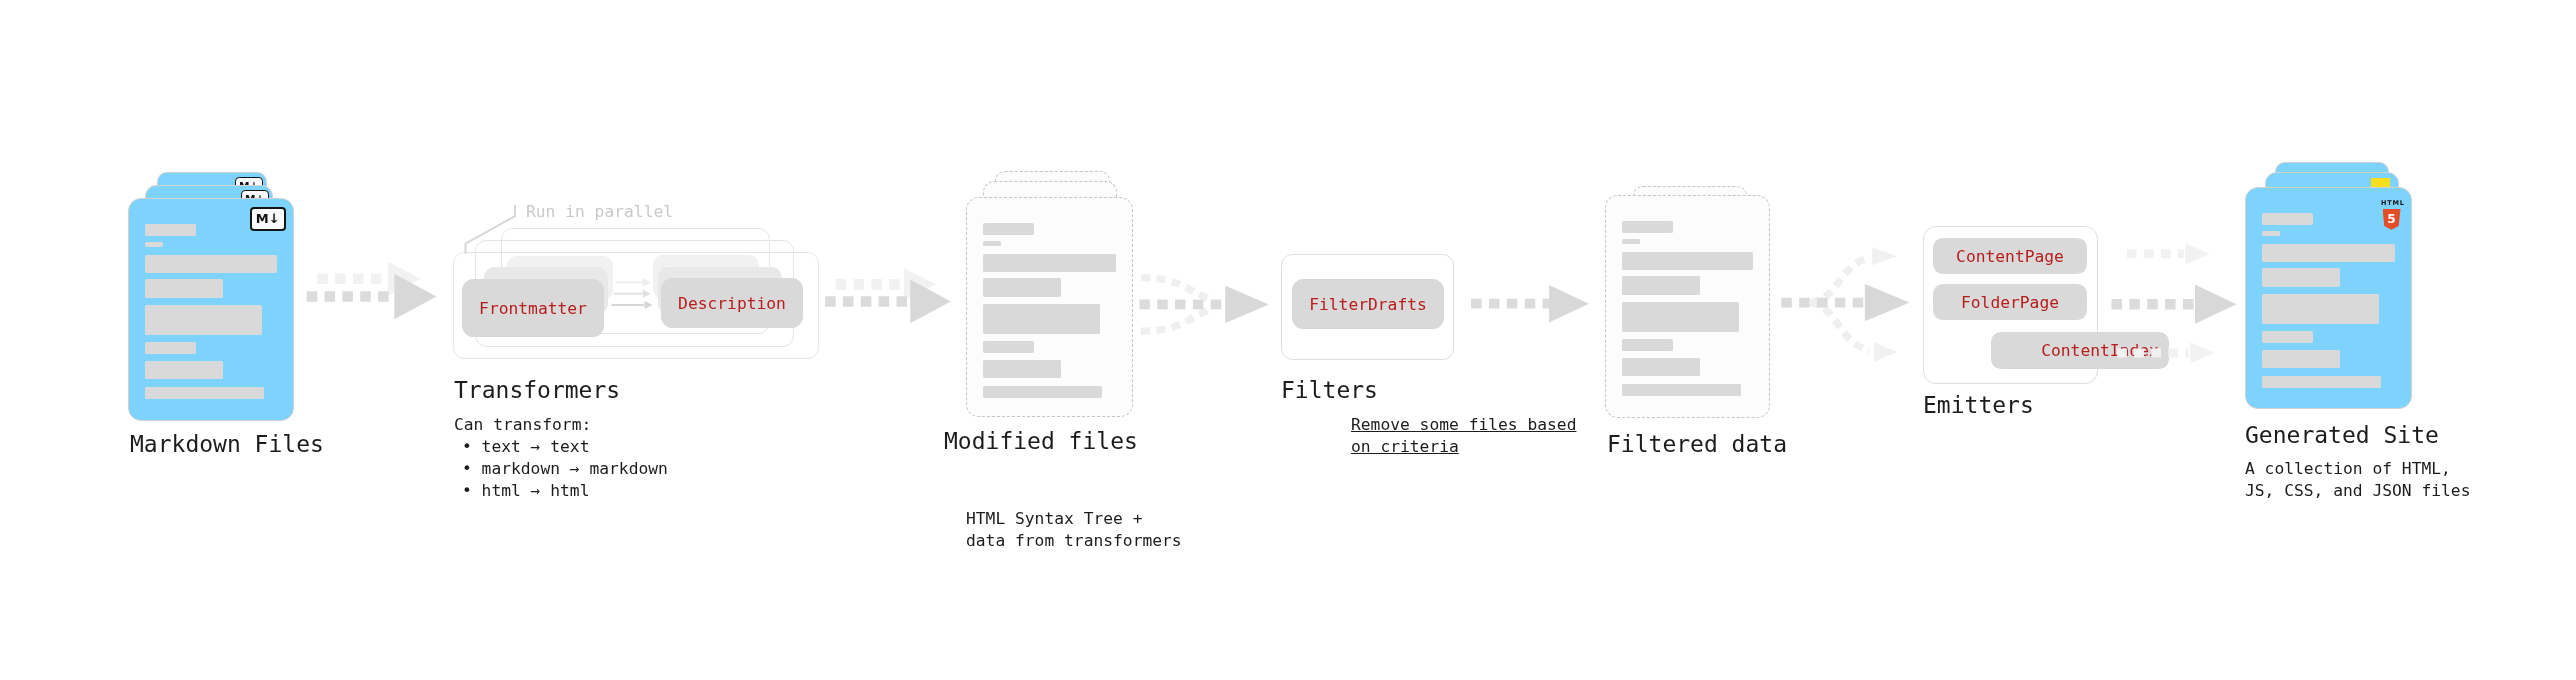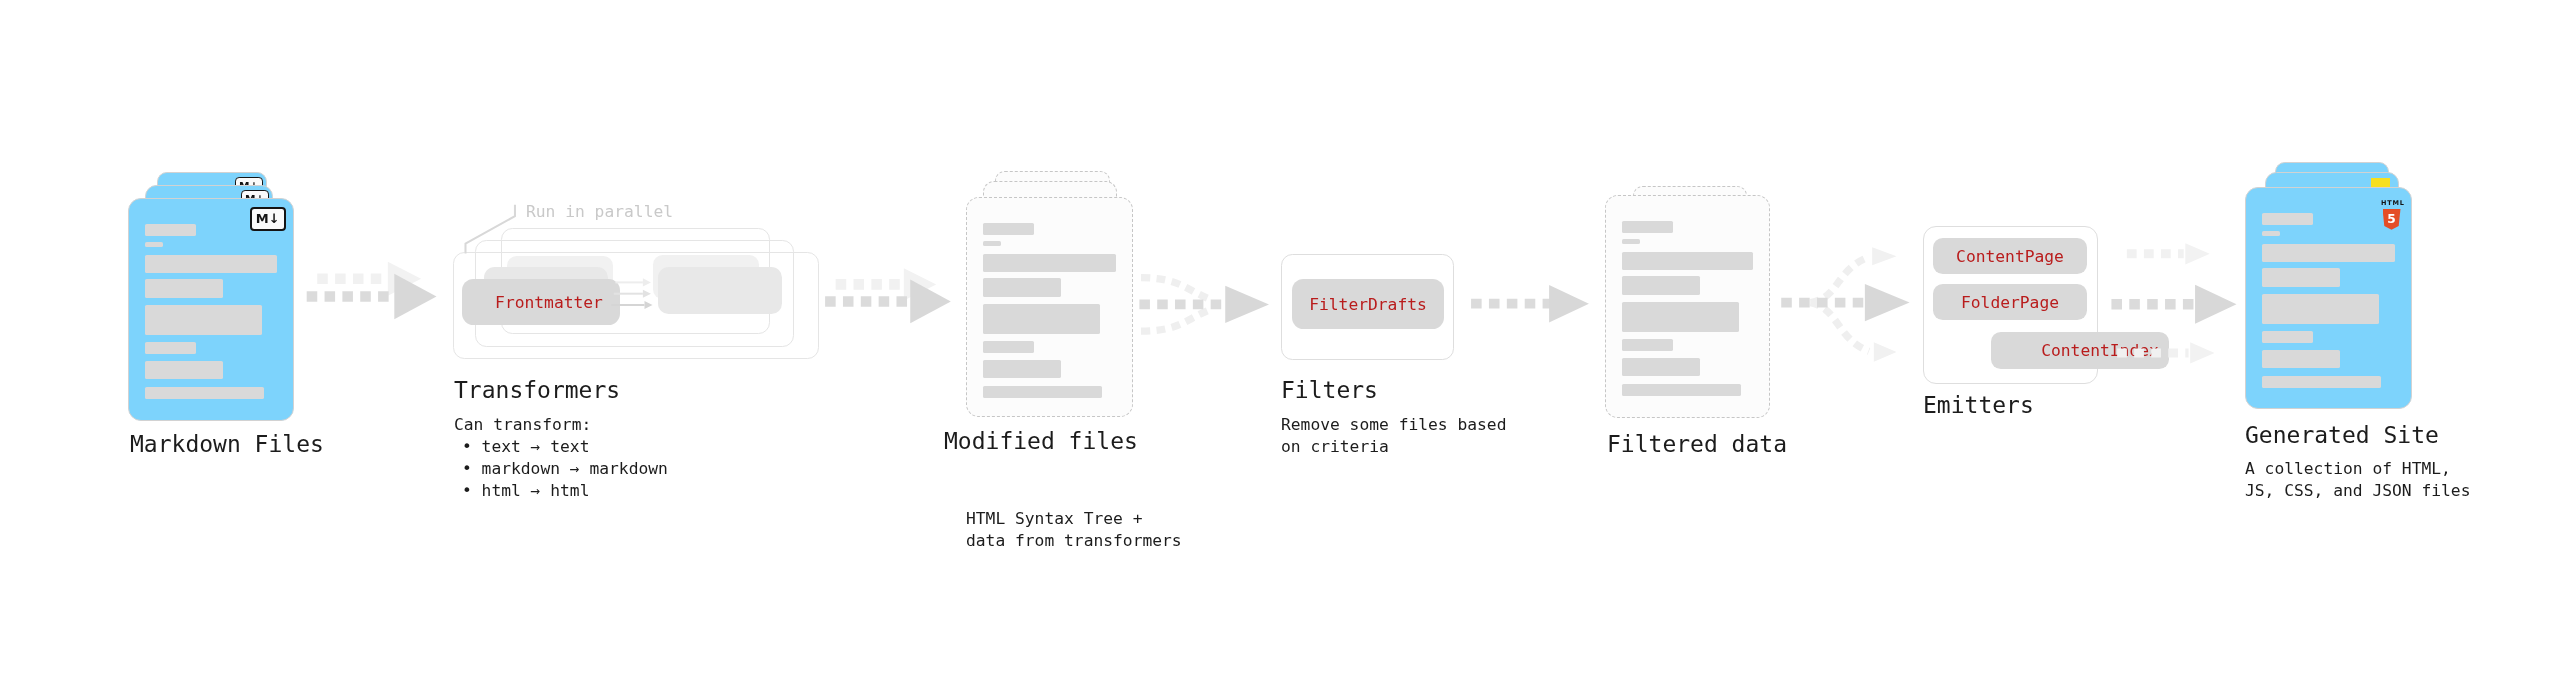--- a/index.html
+++ b/index.html
@@ -95,24 +95,25 @@
     <div class="frame" style="left:475px;top:240px;width:319px;height:107px;"></div>
     <div class="frame" style="left:453px;top:252px;width:366px;height:107px;"></div>
 
     <svg class="abs-svg" style="left:459px;top:199px;" width="73" height="61" viewBox="0 0 90 75">
       <polyline points="8,67 8,55 69,21 69,7" fill="none" stroke="#d8d8d8" stroke-width="2.5"></polyline>
     </svg>
     <div class="note" style="left:526px;top:202px;">Run in parallel</div>
 
     <div class="chip g2" style="left:507px;top:256px;width:106px;height:44px;"></div>
     <div class="chip g1" style="left:484px;top:267px;width:124px;height:47px;"></div>
-    <div class="chip" style="left:462px;top:279px;width:142px;height:46px;padding-left:16px;">Frontmatter</div>
+    <div class="chip" style="left:462px;top:279px;width:142px;height:58px;">Frontmatter</div>
 
     <div class="chip g2" style="left:653px;top:255px;width:106px;height:44px;"></div>
     <div class="chip g1" style="left:658px;top:267px;width:124px;height:47px;"></div>
+    <div class="chip" style="left:661px;top:278px;width:142px;height:50px;">Description</div>
 
     <svg class="abs-svg" style="left:609px;top:275px;" width="50" height="39" viewBox="0 0 62 48">
       <line x1="8" y1="9" x2="42" y2="9" stroke="#ededed" stroke-width="2.5"></line>
       <polygon points="42,4 52,9 42,14" fill="#ededed"></polygon>
       <line x1="6" y1="23" x2="42" y2="23" stroke="#e2e2e2" stroke-width="2.5"></line>
       <polygon points="42,18 52,23 42,28" fill="#e2e2e2"></polygon>
       <line x1="3" y1="37" x2="44" y2="37" stroke="#d5d5d5" stroke-width="2.5"></line>
       <polygon points="44,32 54,37 44,42" fill="#d5d5d5"></polygon>
     </svg>
 
@@ -156,21 +157,21 @@
     <path d="M6,12 C55,12 62,28 95,40" fill="none" stroke="#efefef" stroke-width="9" stroke-dasharray="11 8"></path>
     <path d="M6,78 C55,78 62,62 95,50" fill="none" stroke="#efefef" stroke-width="9" stroke-dasharray="11 8"></path>
     <line x1="4" y1="45" x2="112" y2="45" stroke="#dbdbdb" stroke-width="12" stroke-dasharray="13 9"></line>
     <polygon points="110,22 164,45 110,68" fill="#d8d8d8"></polygon>
   </svg>
 
   <div class="layer">
     <div class="solidbox" style="left:1281px;top:254px;width:173px;height:106px;"></div>
     <div class="chip" style="left:1292px;top:279px;width:152px;height:50px;text-align:center;">FilterDrafts</div>
     <div class="node-label" style="left:1281px;top:378px;">Filters</div>
-    <div class="node-caption" style="left:1281px;top:414px;">Remove some files based
+    <div class="node-caption" style="left:1351px;top:414px;text-decoration:underline;">Remove some files based
 on criteria</div>
   </div>
 
   <svg class="abs-svg" style="left:1467px;top:276px;" width="126" height="57" viewBox="0 0 155 70">
     <line x1="5" y1="34" x2="103" y2="34" stroke="#dbdbdb" stroke-width="12" stroke-dasharray="13 9"></line>
     <polygon points="101,11 150,34 101,57" fill="#d8d8d8"></polygon>
   </svg>
 
   <div class="layer">
     <div class="card dashed small" style="left:1633px;top:186px;width:114px;height:49px;"></div>

